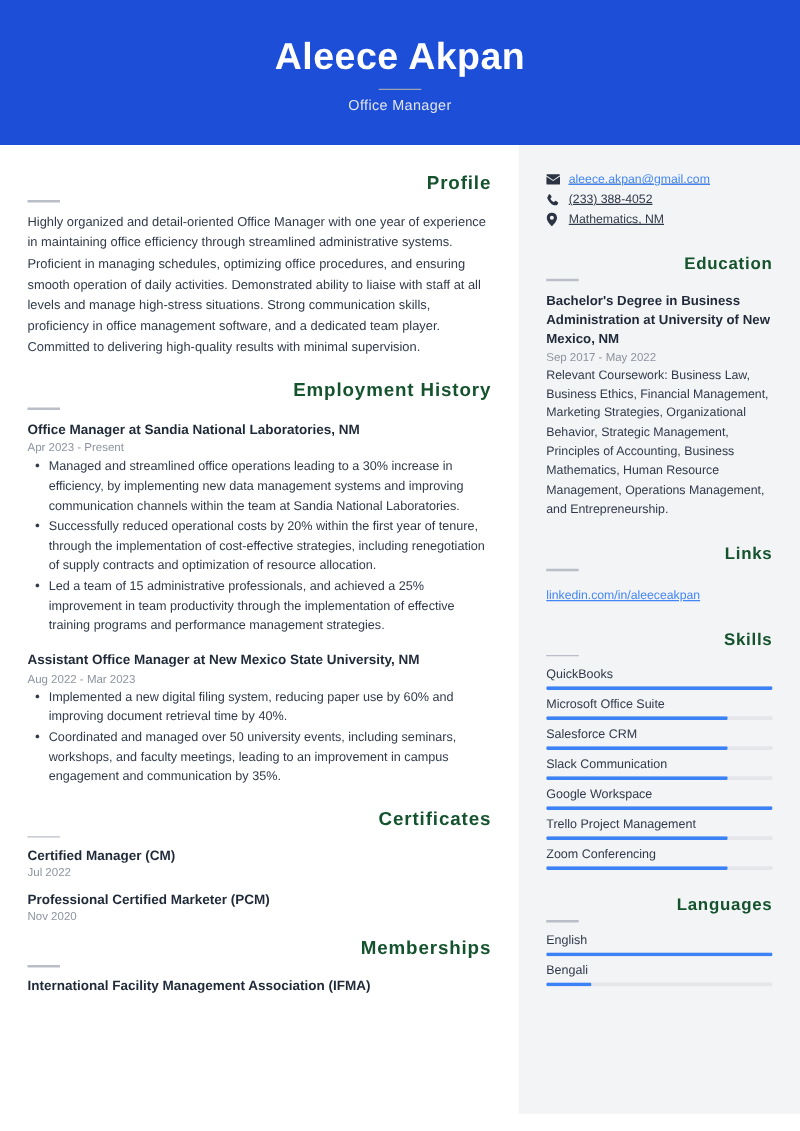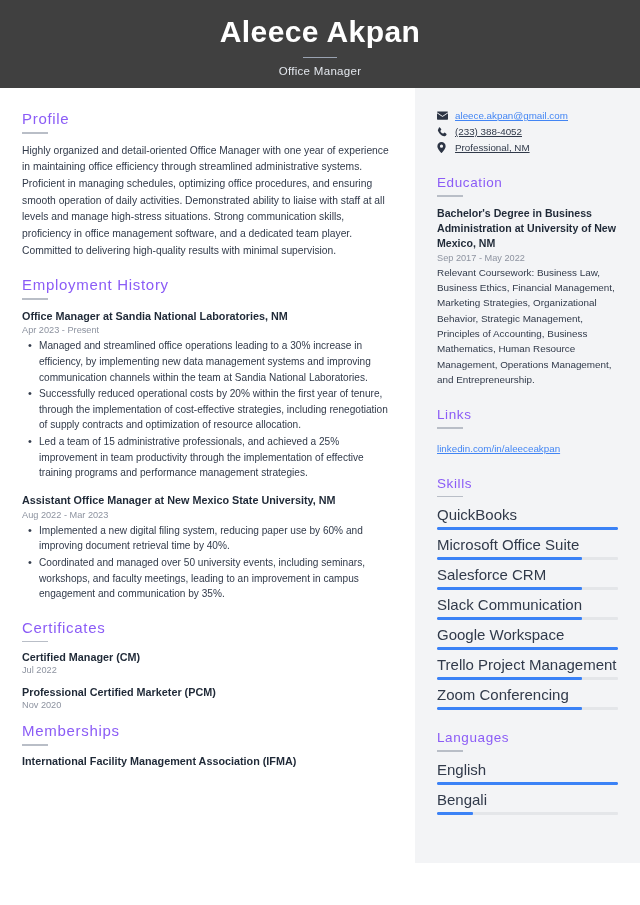--- a/index.html
+++ b/index.html
@@ -10,22 +10,22 @@
     background: #ffffff;
     font-family: "Liberation Sans", sans-serif;
     color: #2c3444;
     overflow: hidden;
   }
 
   .page { position: relative; width: 640px; height: 905px; background:#fff; }
 
   
   .header {
-    height: 88px;
-    background: #404040;
+    height: 116px;
+    background: #1d4ed8;
     display: flex;
     flex-direction: column;
     align-items: center;
     justify-content: center;
     padding-top: 4px;
   }
   .header-name {
     color: #ffffff;
     font-size: 30px;
     font-weight: 700;
@@ -56,23 +56,24 @@
   .side-col {
     width: 225px;
     background: #f3f4f6;
     padding: 22px 22px 0 22px;
     height: 775px;
   }
 
   
   .sec-h {
     font-size: 15px;
-    font-weight: 400;
-    color: #8b5cf6;
+    font-weight: 700;
+    color: #14532d;
     letter-spacing: 0.7px;
+    text-align: right;
   }
   .sec-h.small { font-size: 13.5px; letter-spacing: 0.6px; }
   .sec-rule {
     width: 26px;
     height: 1.5px;
     background: #b9bec7;
     margin: 5px 0 9px 0;
   }
 
   
@@ -159,21 +160,21 @@
 
   .side-link {
     color: #4285f4;
     text-decoration: underline;
     font-size: 9.8px;
     display: inline-block;
   }
 
   .skill { margin-bottom: 6px; }
   .skill-label {
-    font-size: 15px;
+    font-size: 10px;
     color: #313a4a;
     margin-bottom: 4px;
   }
   .bar-track {
     width: 100%;
     height: 3px;
     background: #e4e6e9;
     border-radius: 1px;
     overflow: hidden;
   }
@@ -270,21 +271,21 @@
             </svg>
           </span>
           <span>(233) 388-4052</span>
         </div>
         <div class="contact-row">
           <span class="contact-icon">
             <svg width="9" height="11" viewBox="0 0 12 16">
               <path fill="#2c3444" d="M6 0a6 6 0 0 0-6 6c0 4.4 6 10 6 10s6-5.6 6-10a6 6 0 0 0-6-6zm0 8.3A2.3 2.3 0 1 1 6 3.7a2.3 2.3 0 0 1 0 4.6z"></path>
             </svg>
           </span>
-          <span>Professional, NM</span>
+          <span>Mathematics, NM</span>
         </div>
       </div>
 
       <div class="side-sec">
         <div class="sec-h small">Education</div>
         <div class="sec-rule"></div>
         <div class="edu-title">Bachelor's Degree in Business Administration at University of New Mexico, NM</div>
         <div class="edu-date">Sep 2017 - May 2022</div>
         <div class="edu-desc">Relevant Coursework: Business Law, Business Ethics, Financial Management, Marketing Strategies, Organizational Behavior, Strategic Management, Principles of Accounting, Business Mathematics, Human Resource Management, Operations Management, and Entrepreneurship.</div>
       </div>

